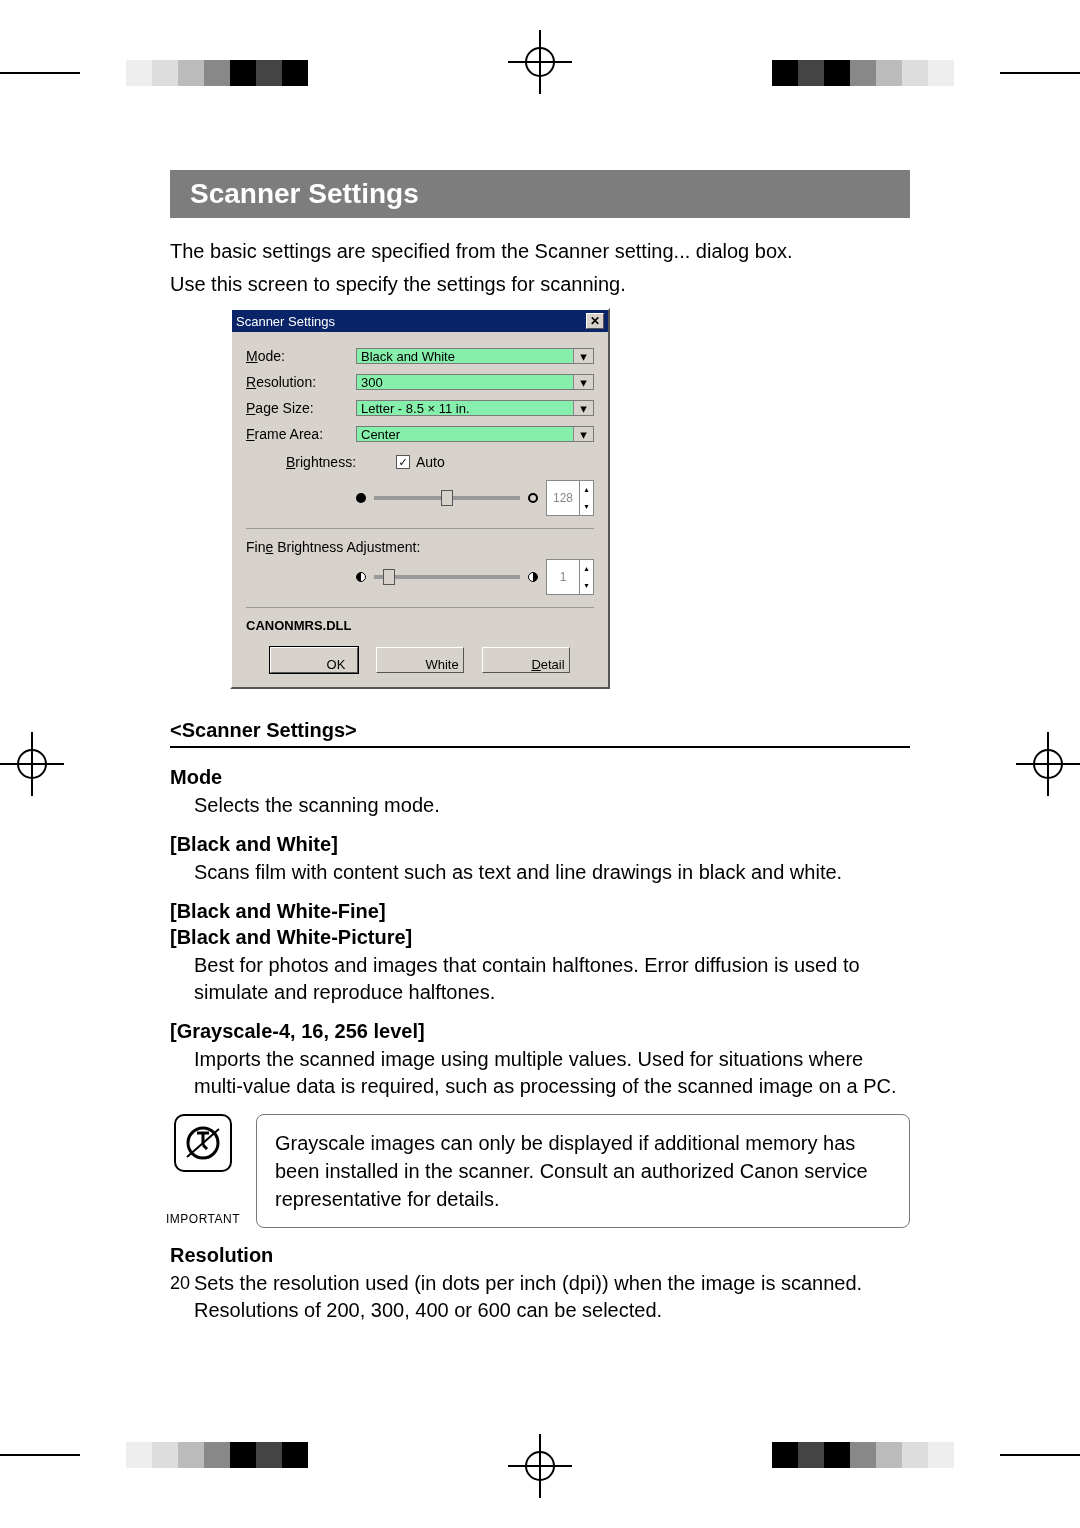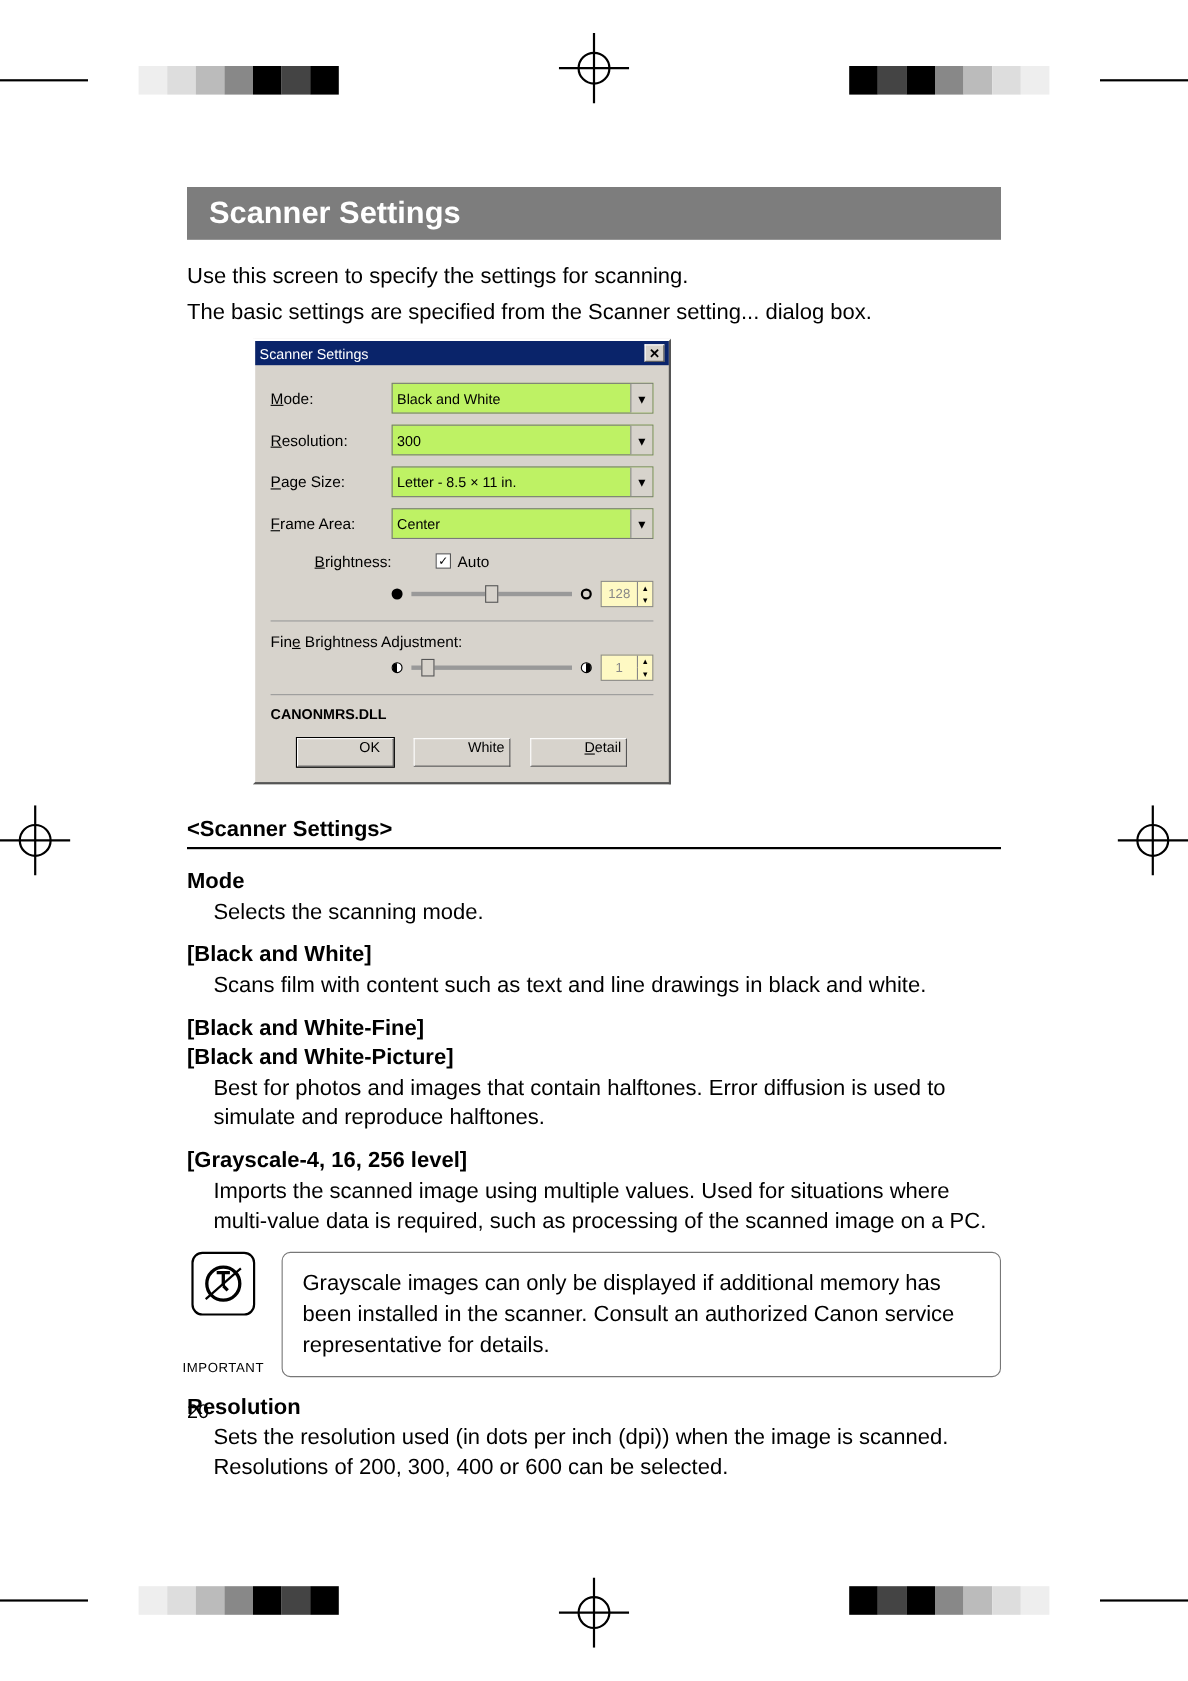--- a/index.html
+++ b/index.html
@@ -66,52 +66,52 @@
     width:18px; height:16px; background:#d7d3cc; color:#000;
     display:flex; align-items:center; justify-content:center;
     font-size:12px; font-weight:bold;
     border:1px solid #fff; border-right-color:#555; border-bottom-color:#555;
   }
   .dlg-body { padding: 16px 14px 14px 14px; }
   .row { display:flex; align-items:center; margin-bottom:10px; }
   .lbl { width:110px; }
   .lbl u { text-decoration: underline; }
   .combo {
-    flex:1; height:28px; background:#bef264;
+    flex:1; height:16px; background:#86efac;
     border:1px solid #7a7a7a; display:flex; align-items:center; padding:0 4px; font-size:13px;
     position:relative;
   }
   .combo .arrow {
     position:absolute; right:0; top:0; width:20px; height:100%;
     background:#d7d3cc; border-left:1px solid #888;
     display:flex; align-items:center; justify-content:center;
   }
   .chk { width:14px; height:14px; border:1px solid #555; background:#fff; display:inline-flex; align-items:center; justify-content:center; margin-right:6px; font-size:11px; }
   .slider-row { display:flex; align-items:center; gap:8px; margin:4px 0 12px 110px; }
   .slider-track { flex:1; height:4px; background:#999; position:relative; }
   .slider-thumb { position:absolute; top:-6px; width:12px; height:16px; background:#d7d3cc; border:1px solid #555; }
   .slider-thumb.s1 { left:46%; }
   .slider-thumb.s2 { left:6%; }
   .dot-black { width:10px; height:10px; border-radius:50%; background:#000; }
   .dot-open  { width:10px; height:10px; border-radius:50%; border:2px solid #000; }
   .half-black { width:10px; height:10px; border-radius:50%; background:linear-gradient(90deg,#000 50%,#fff 50%); border:1px solid #000;}
   .half-white { width:10px; height:10px; border-radius:50%; background:linear-gradient(90deg,#fff 50%,#000 50%); border:1px solid #000;}
   .spin {
-    width:48px; height:24px; display:flex; border:1px solid #888; background:#fef9c3; font-size:12px;
+    width:48px; height:36px; display:flex; border:1px solid #888; background:#ffffff; font-size:12px;
   }
   .spin .v { flex:1; display:flex; align-items:center; justify-content:center; color:#888; }
   .spin .arrs { width:14px; display:flex; flex-direction:column; }
   .spin .arrs div { flex:1; border-left:1px solid #888; font-size:8px; display:flex; align-items:center; justify-content:center; }
   .sep { border-top:1px solid #999; margin:6px 0 10px; }
   .dll { font-weight:bold; font-size:13px; margin:6px 0 14px; }
   .btnrow { display:flex; justify-content:center; gap:18px; }
   .winbtn {
     width:88px; height:26px; background:#d7d3cc;
     border:1px solid #fff; border-right-color:#555; border-bottom-color:#555;
-    font-size:13px; display:flex; align-items:flex-start; justify-content:center;padding-left:44px;
+    font-size:13px; display:flex; align-items:flex-end; justify-content:center;padding-left:44px;
   }
   .winbtn.default { box-shadow: 0 0 0 1px #000; }
   .winbtn u { text-decoration: underline; }
 
   
   .sub-hdr { font-weight:bold; font-size:20px; border-bottom:2px solid #000; padding-bottom:4px; margin:28px 0 18px; }
   .term { font-weight:bold; font-size:20px; margin-bottom:3px; }
   .desc { font-size:20px; line-height:1.35; margin:0 0 14px 24px; }
 
   .callout { display:flex; gap:20px; margin:10px 0 16px; align-items:flex-start; }
@@ -198,22 +198,22 @@
       <circle cx="32" cy="32" r="14" fill="none" stroke="#000" stroke-width="2"></circle>
       <line x1="32" y1="0" x2="32" y2="64" stroke="#000" stroke-width="2"></line>
       <line x1="0" y1="32" x2="64" y2="32" stroke="#000" stroke-width="2"></line>
     </svg>
 </div>
 
 <div class="page">
 
   <div class="section-banner">Scanner Settings</div>
 
+  <div class="body-text mb6">The basic settings are specified from the Scanner setting... dialog box.</div>
   <div class="body-text mb6">Use this screen to specify the settings for scanning.</div>
-  <div class="body-text mb6">The basic settings are specified from the Scanner setting... dialog box.</div>
 
   <div class="dialog">
     <div class="titlebar">
       <span class="title">Scanner Settings</span>
       <span class="x">✕</span>
     </div>
     <div class="dlg-body">
       <div class="row">
         <span class="lbl"><u>M</u>ode:</span>
         <div class="combo">

